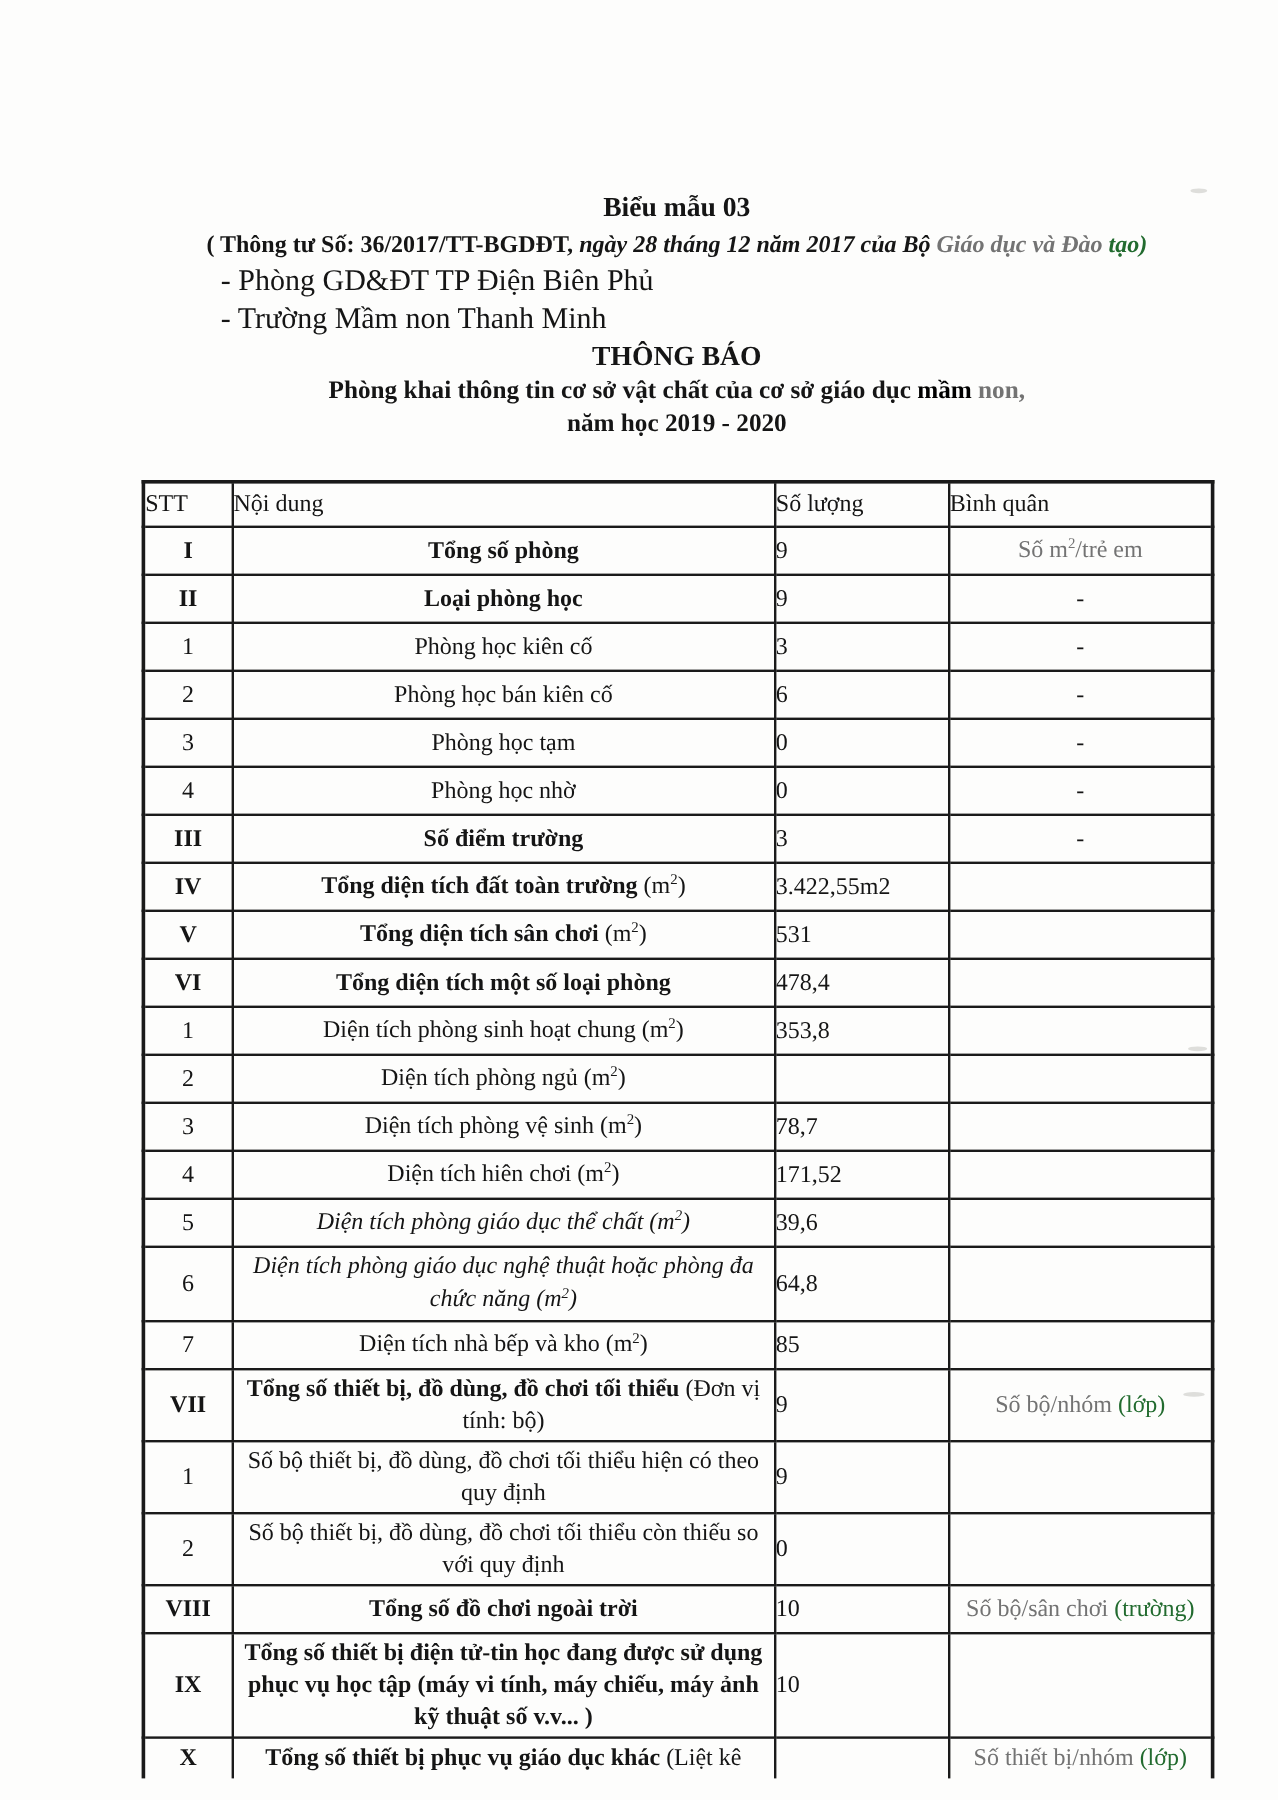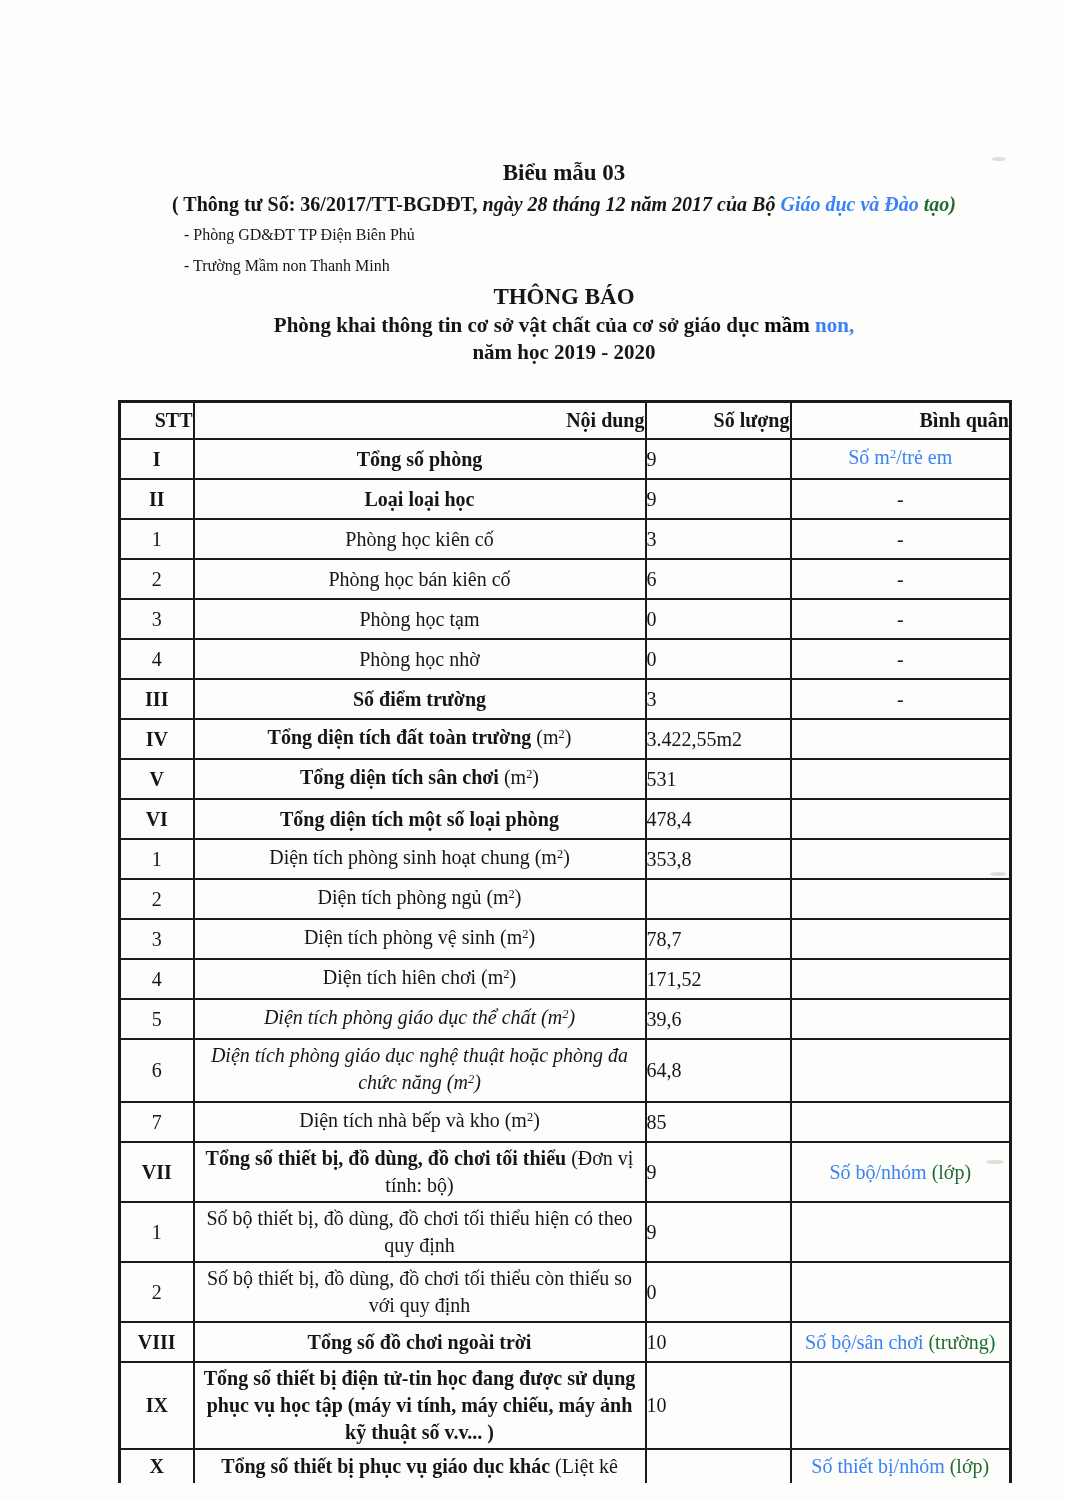--- a/index.html
+++ b/index.html
@@ -14,43 +14,43 @@
     padding-left:25px;
   }
   
   .speck{position:absolute;background:#b9b9b4;opacity:.45;border-radius:50%;}
 
   
   .doc-header{position:absolute;left:118px;top:157px;width:892px;}
   .form-label{text-align:center;font-weight:700;font-size:23px;line-height:32px;}
   .circular-line{text-align:center;font-weight:700;font-size:20px;line-height:30px;white-space:nowrap;}
   .circular-line .it{font-style:italic;}
-  .org-line{font-size:16px;line-height:31px;padding-left:66px;font-weight:400;}
+  .org-line{font-size:25px;line-height:31px;padding-left:66px;font-weight:400;}
   .notice-title{text-align:center;font-weight:700;font-size:23px;line-height:30px;margin-top:1px;}
   .notice-sub{text-align:center;font-weight:700;font-size:21px;line-height:27px;}
 
   
-  .c-blue{color:#3b82f6;}
+  .c-blue{color:#737373;}
   .c-green{color:#226b2f;text-align:right;}
   .c-darkgreen{color:#000000;}
 
   
   .table-wrap{position:absolute;left:118px;top:400px;width:891px;}
   table.doc-table{
     border-collapse:collapse;width:100%;table-layout:fixed;
     border:3px solid #1a1a1a;border-bottom:none;
   }
   .doc-table th,.doc-table td{
     border:2px solid #1a1a1a;
     font-size:20px;line-height:27px;
     vertical-align:middle;
     padding:2px 0;
     overflow:hidden;
   }
-  .doc-table thead th{height:31px;font-weight:700;text-align:right;}
+  .doc-table thead th{height:31px;font-weight:400;text-align:left;}
   .doc-table tbody td{height:34px;}
   .cell-stt{text-align:center;}
   .cell-stt.b{font-weight:700;}
   .cell-content{text-align:center;padding-left:5px;padding-right:4px;}
   .cell-qty{text-align:left;padding-left:7px;}
   .cell-avg{text-align:center;}
   .doc-table tbody tr:last-child td{border-bottom:none;height:29px;}
   .b{font-weight:700;}
   .i{font-style:italic;}
   .sup{font-size:0.62em;position:relative;top:-0.5em;}
@@ -100,21 +100,21 @@
       </thead>
       <tbody>
           <tr>
             <td class="cell-stt b">I</td>
             <td class="cell-content"><span class="b">Tổng số phòng</span></td>
             <td class="cell-qty">9</td>
             <td class="cell-avg"><span class="c-blue">Số m</span><span class="sup c-blue">2</span><span class="c-blue">/trẻ em</span></td>
           </tr>
           <tr>
             <td class="cell-stt b">II</td>
-            <td class="cell-content"><span class="b">Loại loại học</span></td>
+            <td class="cell-content"><span class="b">Loại phòng học</span></td>
             <td class="cell-qty">9</td>
             <td class="cell-avg"><span>-</span></td>
           </tr>
           <tr>
             <td class="cell-stt">1</td>
             <td class="cell-content"><span>Phòng học kiên cố</span></td>
             <td class="cell-qty">3</td>
             <td class="cell-avg"><span>-</span></td>
           </tr>
           <tr>

